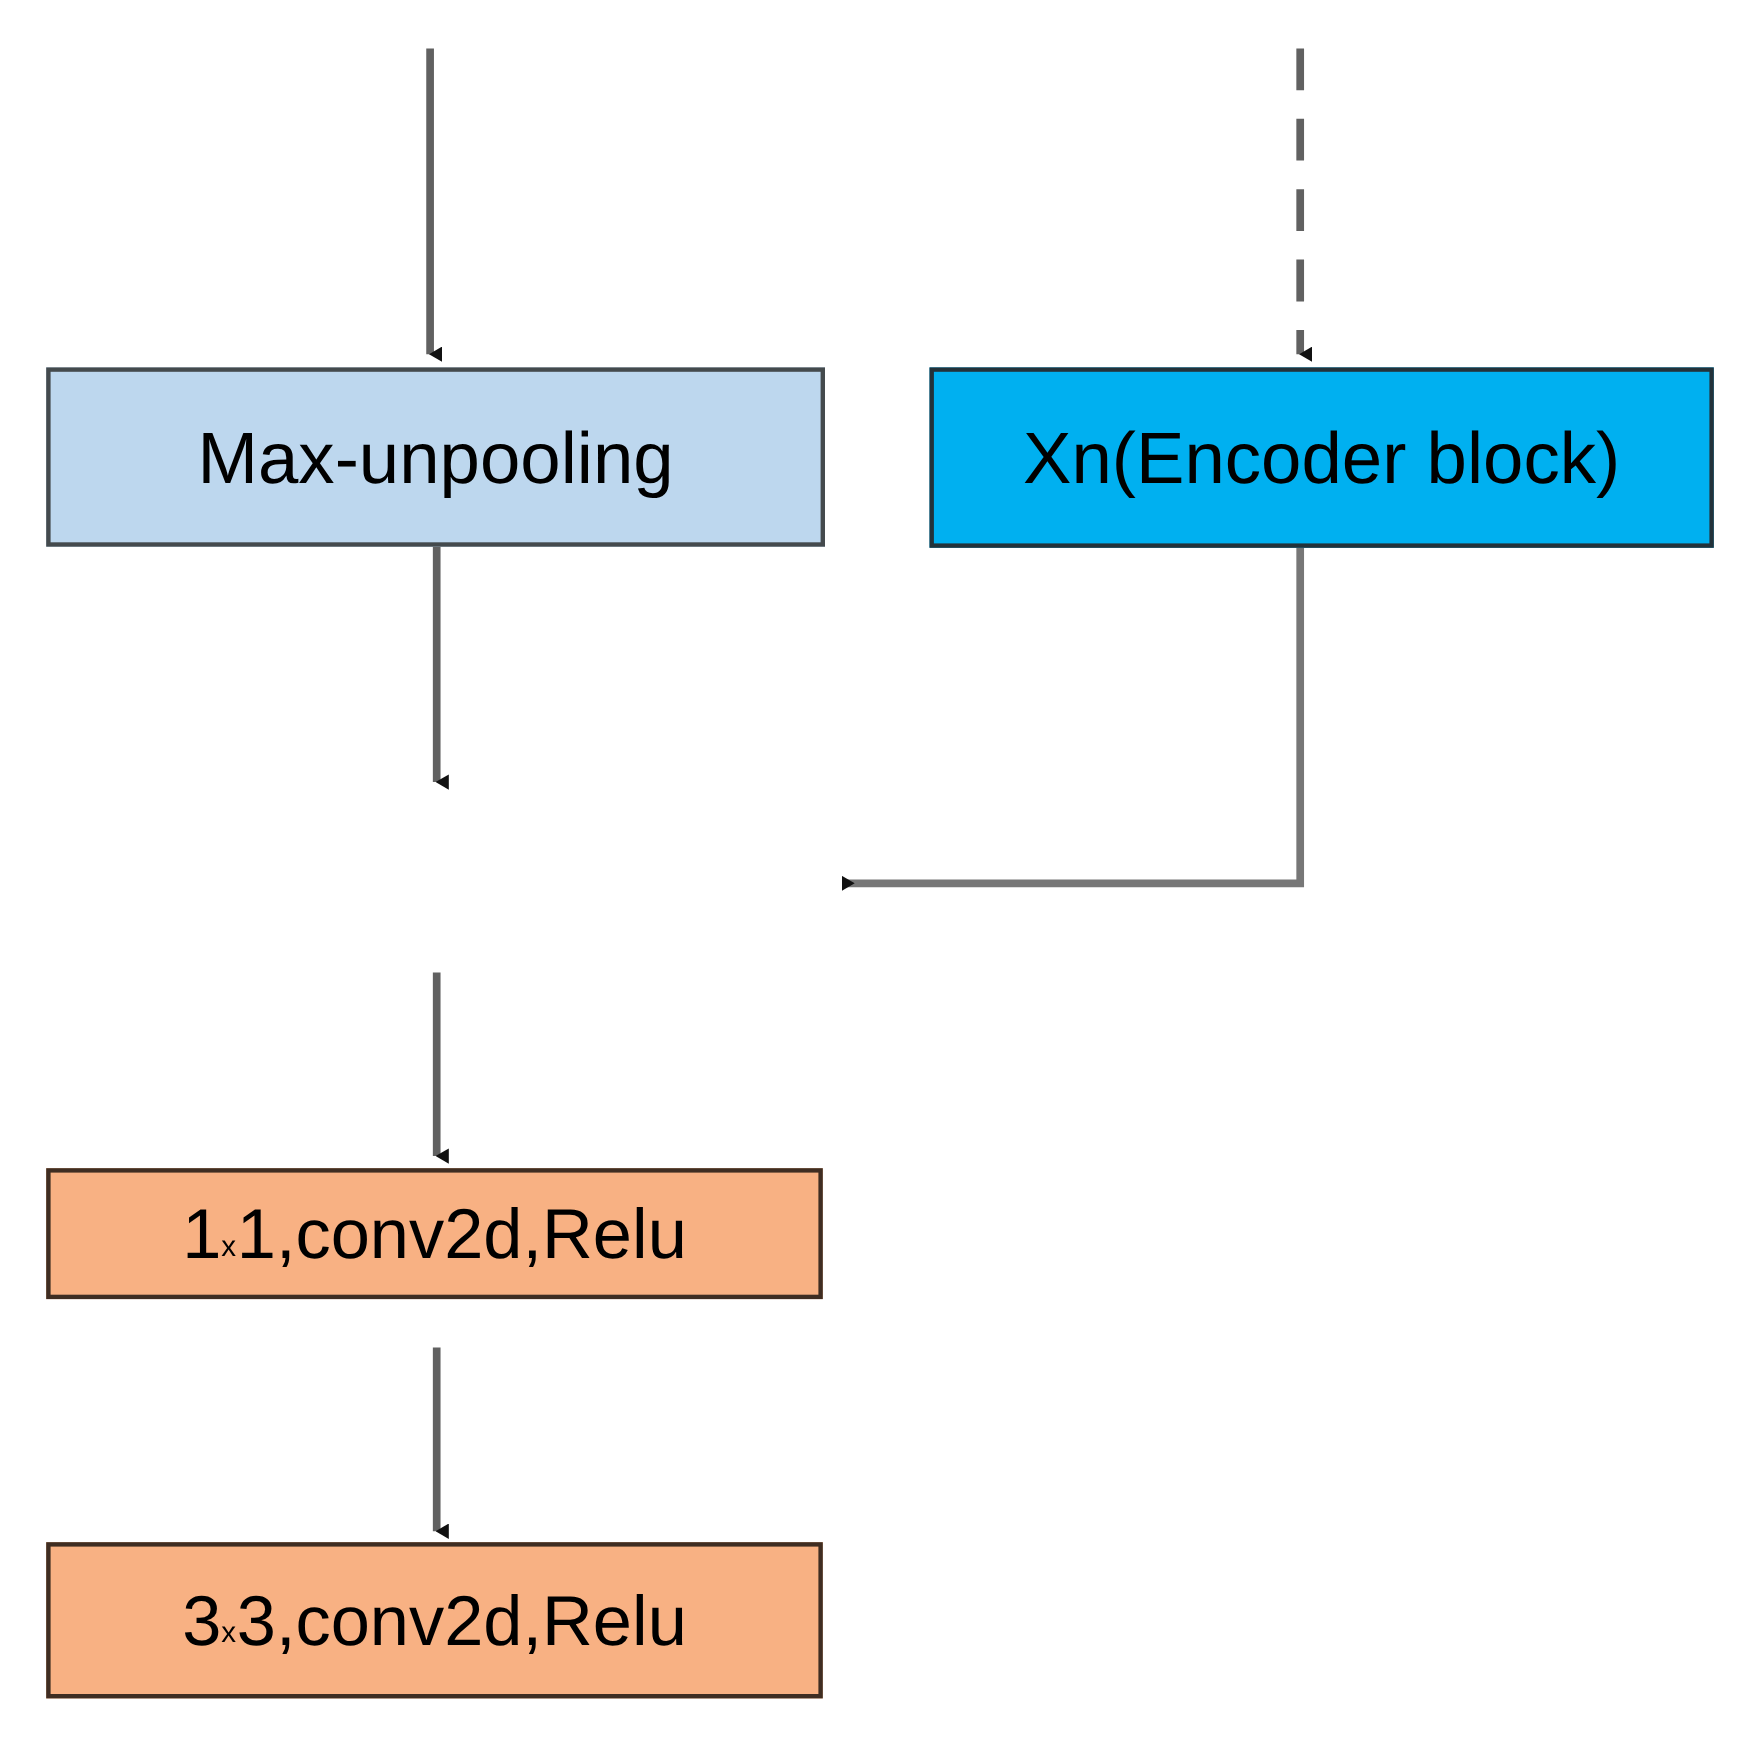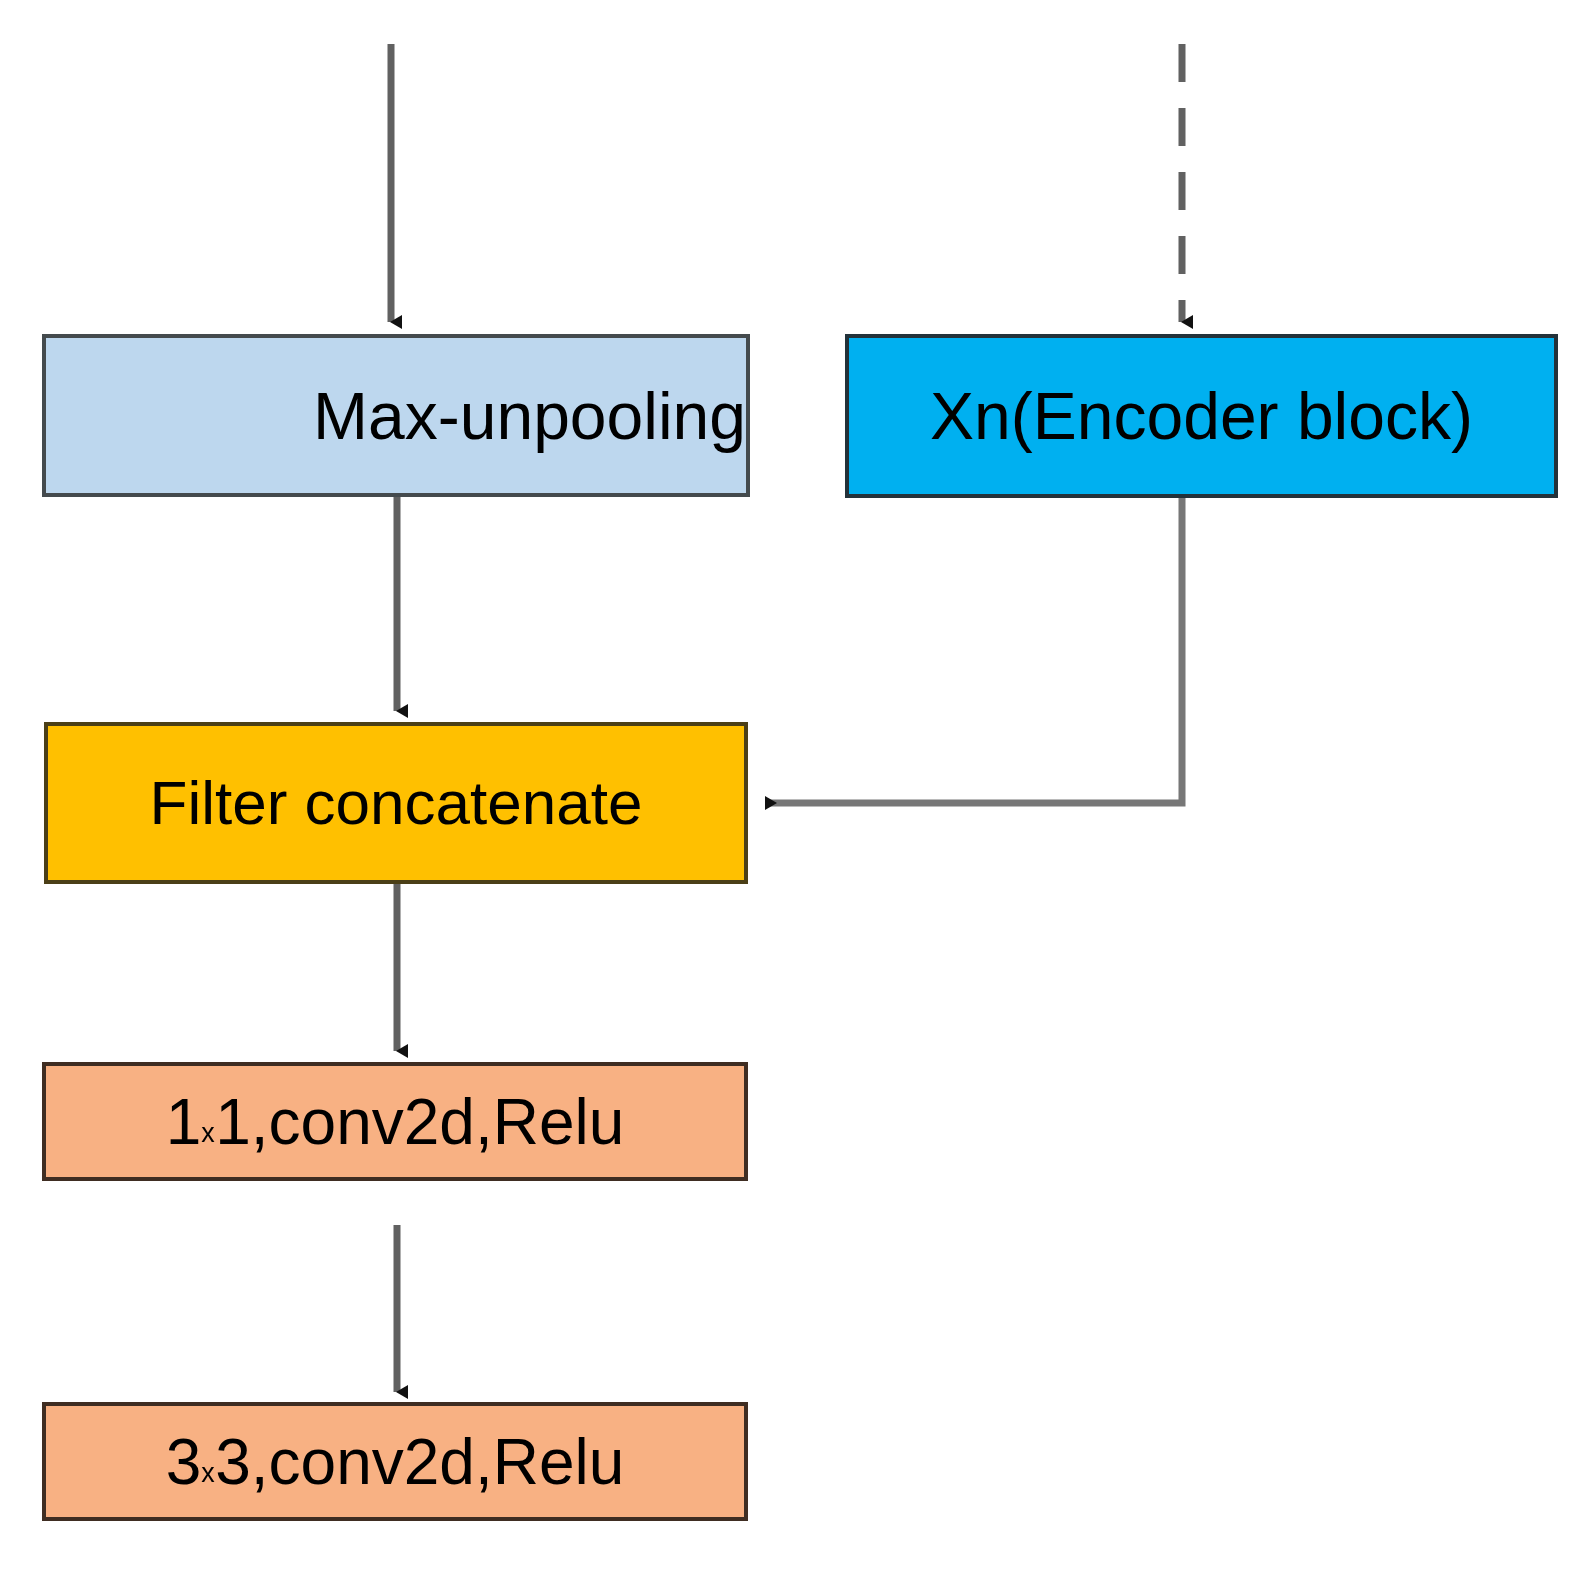--- a/index.html
+++ b/index.html
@@ -35,42 +35,41 @@
     font-size: 0.42em;
     vertical-align: 0.08em;
     letter-spacing: 0.02em;
   }
   
   #node-max-unpooling {
     left: 42px;  top: 334px;  width: 708px;  height: 163px;
     background: #bdd7ee;
     border: 4px solid #444a4d;
     font-size: 66px;
-    justify-content: flex-end;
   }
   #node-encoder-block {
     left: 845px; top: 334px;  width: 713px; height: 164px;
     background: #00b0f0;
     border: 4px solid #23323a;
     font-size: 66px;
   }
   #node-filter-concatenate {
     left: 44px;  top: 722px;  width: 704px; height: 162px;
     background: #ffc000;
     border: 4px solid #4b3f17;
     font-size: 62px;
   }
   #node-conv-1x1 {
     left: 42px;  top: 1062px; width: 706px; height: 119px;
     background: #f8b183;
     border: 4px solid #3f2d22;
     font-size: 64px;
   }
   #node-conv-3x3 {
-    left: 42px;  top: 1402px; width: 706px; height: 119px;
+    left: 42px;  top: 1402px; width: 706px; height: 142px;
     background: #f8b183;
     border: 4px solid #3f2d22;
     font-size: 64px;
   }
   
   .edge-layer {
     position: absolute;
     left: 0; top: 0;
     width: 1584px;
     height: 1593px;
@@ -118,23 +117,20 @@
   </svg>
 
   <div class="node" id="node-max-unpooling">
     <span class="label">Max-unpooling</span>
   </div>
 
   <div class="node" id="node-encoder-block">
     <span class="label">Xn(Encoder block)</span>
   </div>
 
-  <div class="node" id="node-filter-concatenate">
-    <span class="label">Filter concatenate</span>
-  </div>
 
   <div class="node" id="node-conv-1x1">
     <span class="label"><span>1</span><span class="sub">x</span><span>1,conv2d,Relu</span></span>
   </div>
 
   <div class="node" id="node-conv-3x3">
     <span class="label"><span>3</span><span class="sub">x</span><span>3,conv2d,Relu</span></span>
   </div>
 
 </div>

